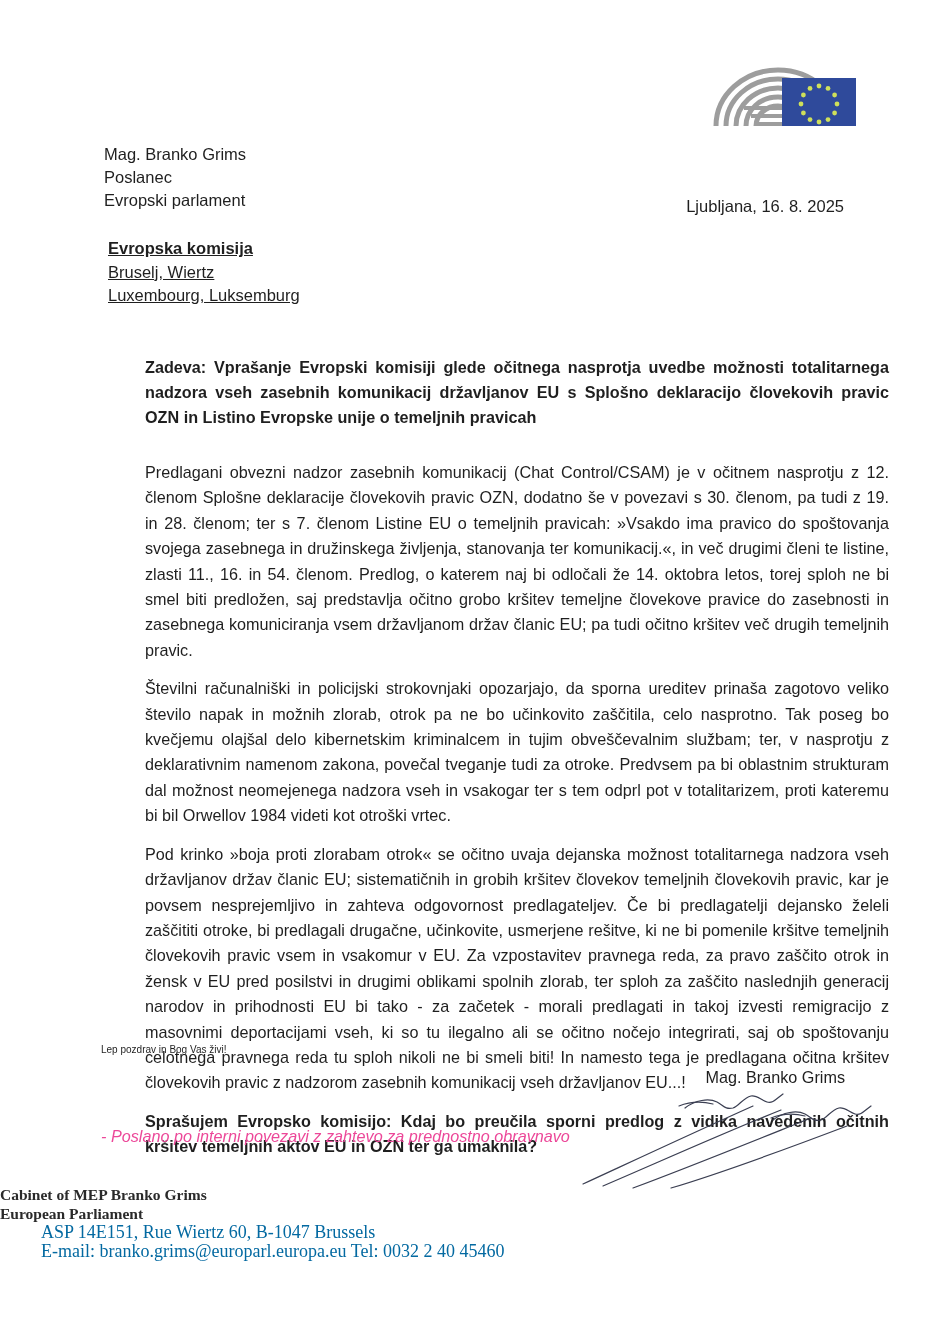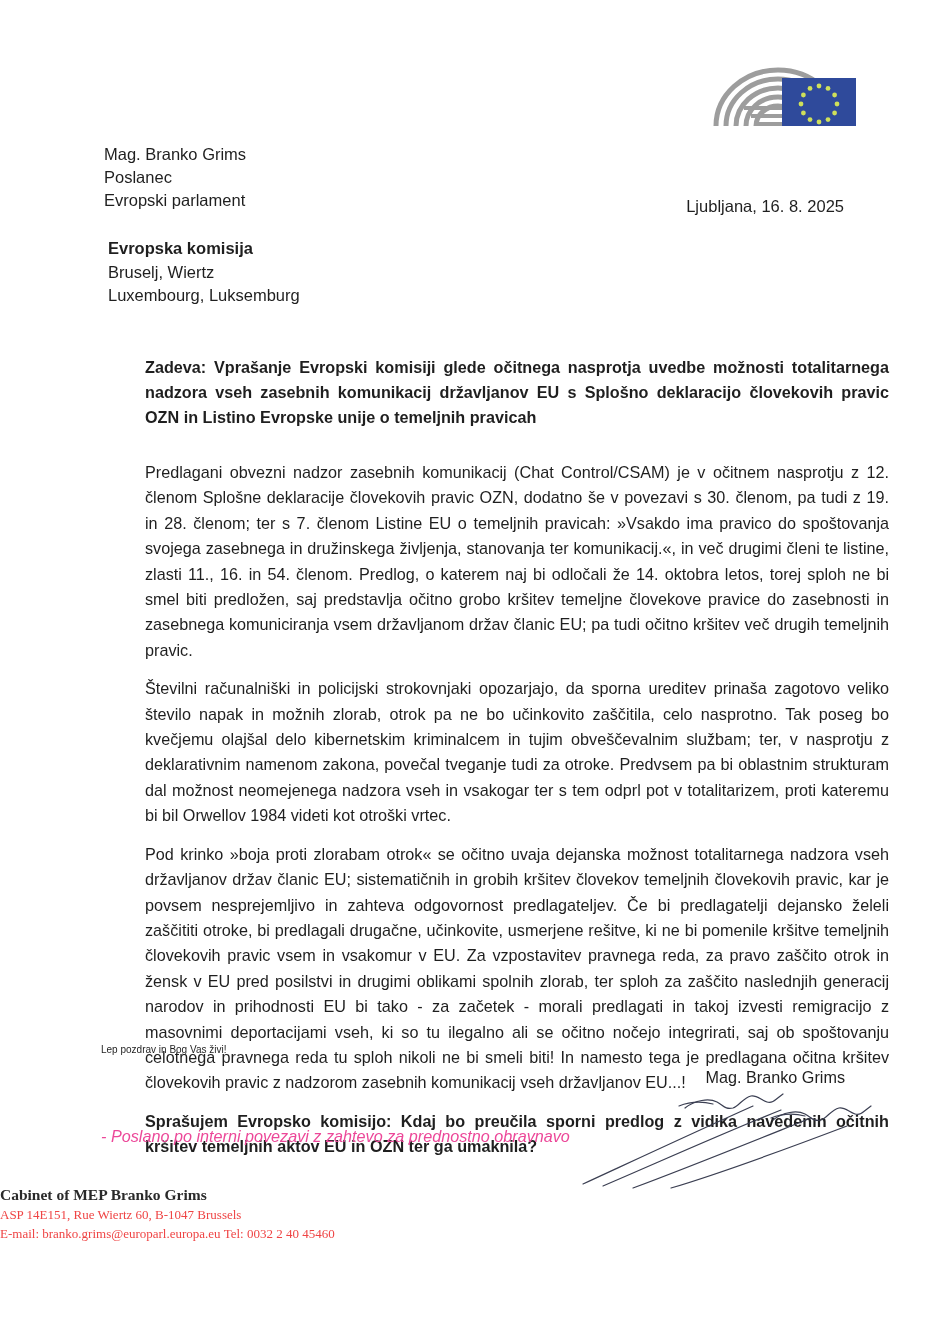--- a/index.html
+++ b/index.html
@@ -56,20 +56,21 @@
   }
 
   
   .recipient {
     position: absolute;
     top: 237px;
     left: 108px;
     font-size: 16.5px;
     line-height: 23.5px;
     color: #1f1f1f;
+    text-decoration: underline;
   }
   .recipient .r-bold { font-weight: bold; }
 
   
   .content {
     position: absolute;
     top: 355px;
     left: 101px;
     width: 744px;
     margin-left: 44px;
@@ -140,23 +141,24 @@
     font-family: "Liberation Serif", serif;
     color: #3a3a3a;
   }
   .footer .f-bold {
     font-weight: bold;
     font-size: 15.5px;
     line-height: 18.5px;
     color: #2a2a2a;
   }
   .footer .f-reg {
-    font-size: 13px;
+    font-size: 18px;
     line-height: 19px;
-    color: #ef4444;
+    color: #0369a1;
+    margin-left: 41px;
   }
 </style>
 </head>
 <body>
 
 <div class="page">
 
   <div class="logo-wrap">
     <svg class="logo-svg" width="160" height="84" viewBox="0 0 160 84">
       <g fill="none" stroke="#9d9d9d" stroke-width="5" stroke-linecap="butt">
@@ -224,17 +226,18 @@
       <path d="M198,40 C208,32 222,30 230,34 C236,37 238,42 246,40 C252,38 256,30 264,28 C270,27 274,32 280,34 C286,36 290,30 296,26"></path>
       <path d="M104,26 C114,22 126,21 138,24"></path>
       <path d="M196,38 C206,34 218,33 230,36"></path>
     </g>
   </svg>
 
   <div class="note">- Poslano po interni povezavi z zahtevo za prednostno obravnavo</div>
 
   <div class="footer">
     <div class="f-bold">Cabinet of MEP Branko Grims</div>
+    <div class="f-bold">European Parliament</div>
     <div class="f-reg">ASP 14E151, Rue Wiertz 60, B-1047 Brussels</div>
     <div class="f-reg">E-mail: branko.grims@europarl.europa.eu  Tel: 0032 2 40 45460</div>
   </div>
 
 </div>
 
 </body></html>

